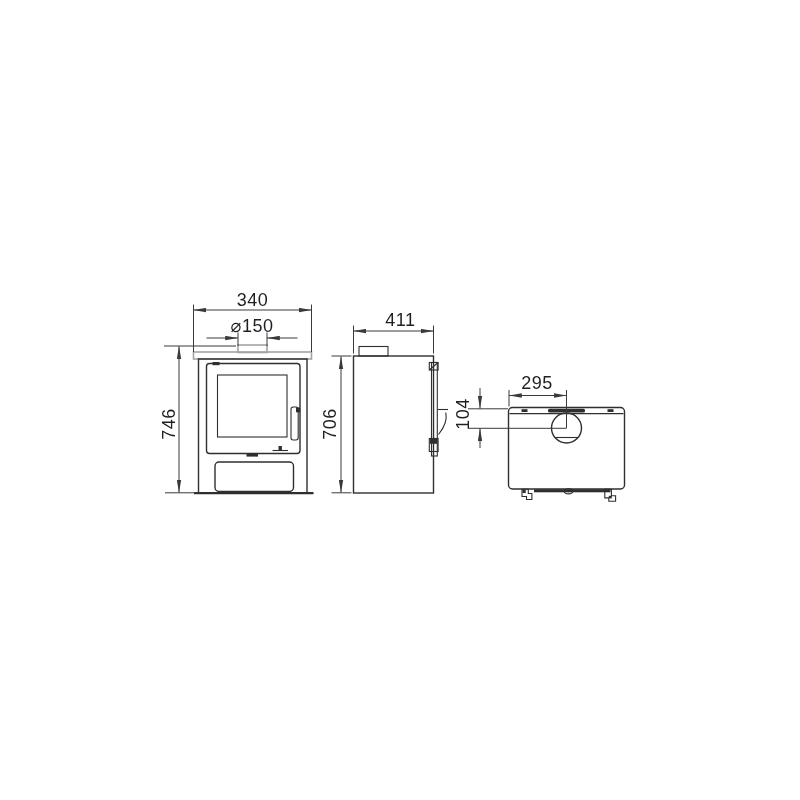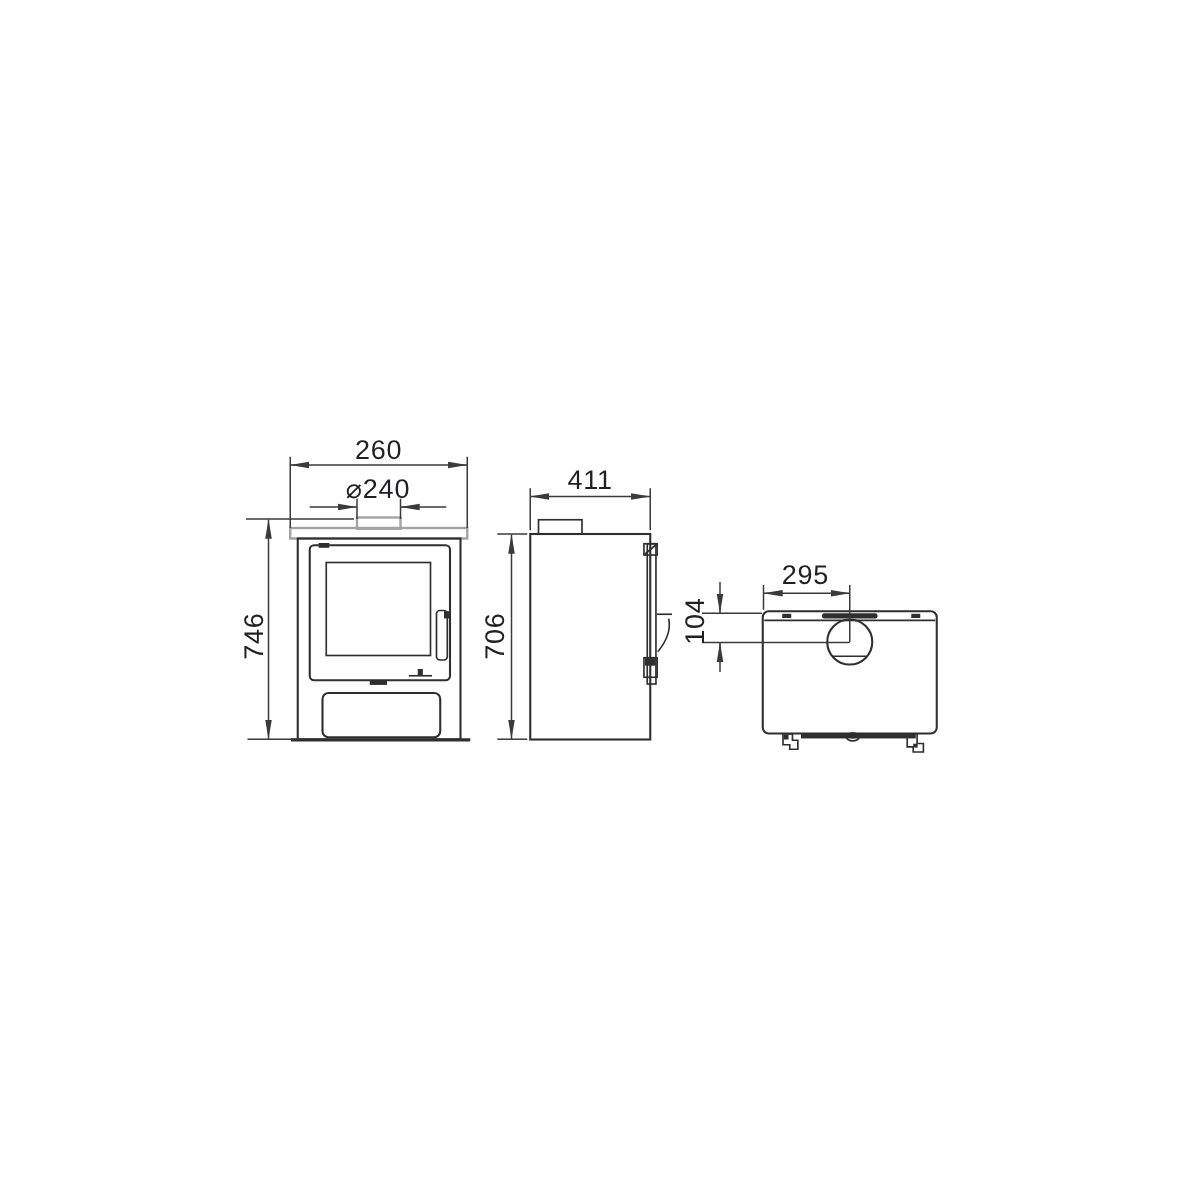--- a/index.html
+++ b/index.html
@@ -123,27 +123,27 @@
     </g>
 
     <g>
       <line x1="468" y1="408.8" x2="508" y2="408.8" class="dimln"></line>
       <line x1="468" y1="428.3" x2="566.5" y2="428.3" class="dimln"></line>
       <line x1="480" y1="388" x2="480" y2="408.6" class="dimln" marker-end="url(#arr)"></line>
       <line x1="480" y1="448" x2="480" y2="428.5" class="dimln" marker-end="url(#arr)"></line>
     </g>
   </svg>
 
-  <div class="dim-label" style="left:230.5px;top:291px;">260</div>
+  <div class="dim-label" style="left:230.5px;top:291px;">340</div>
 
-  <div class="dim-label" style="left:226px;top:317px;width:52px;">⌀240</div>
+  <div class="dim-label" style="left:226px;top:317px;width:52px;">⌀150</div>
 
   <div class="dim-label rot" style="left:146.5px;top:414.5px;">746</div>
 
-  <div class="dim-label" style="left:371.5px;top:311px;">411</div>
+  <div class="dim-label" style="left:371.5px;top:311px;text-align:right;">411</div>
 
   <div class="dim-label rot" style="left:307.5px;top:415px;">706</div>
 
   <div class="dim-label" style="left:515px;top:374px;">295</div>
 
   <div class="dim-label rot" style="left:441px;top:405px;">104</div>
 
 </div>
 
 </body></html>

